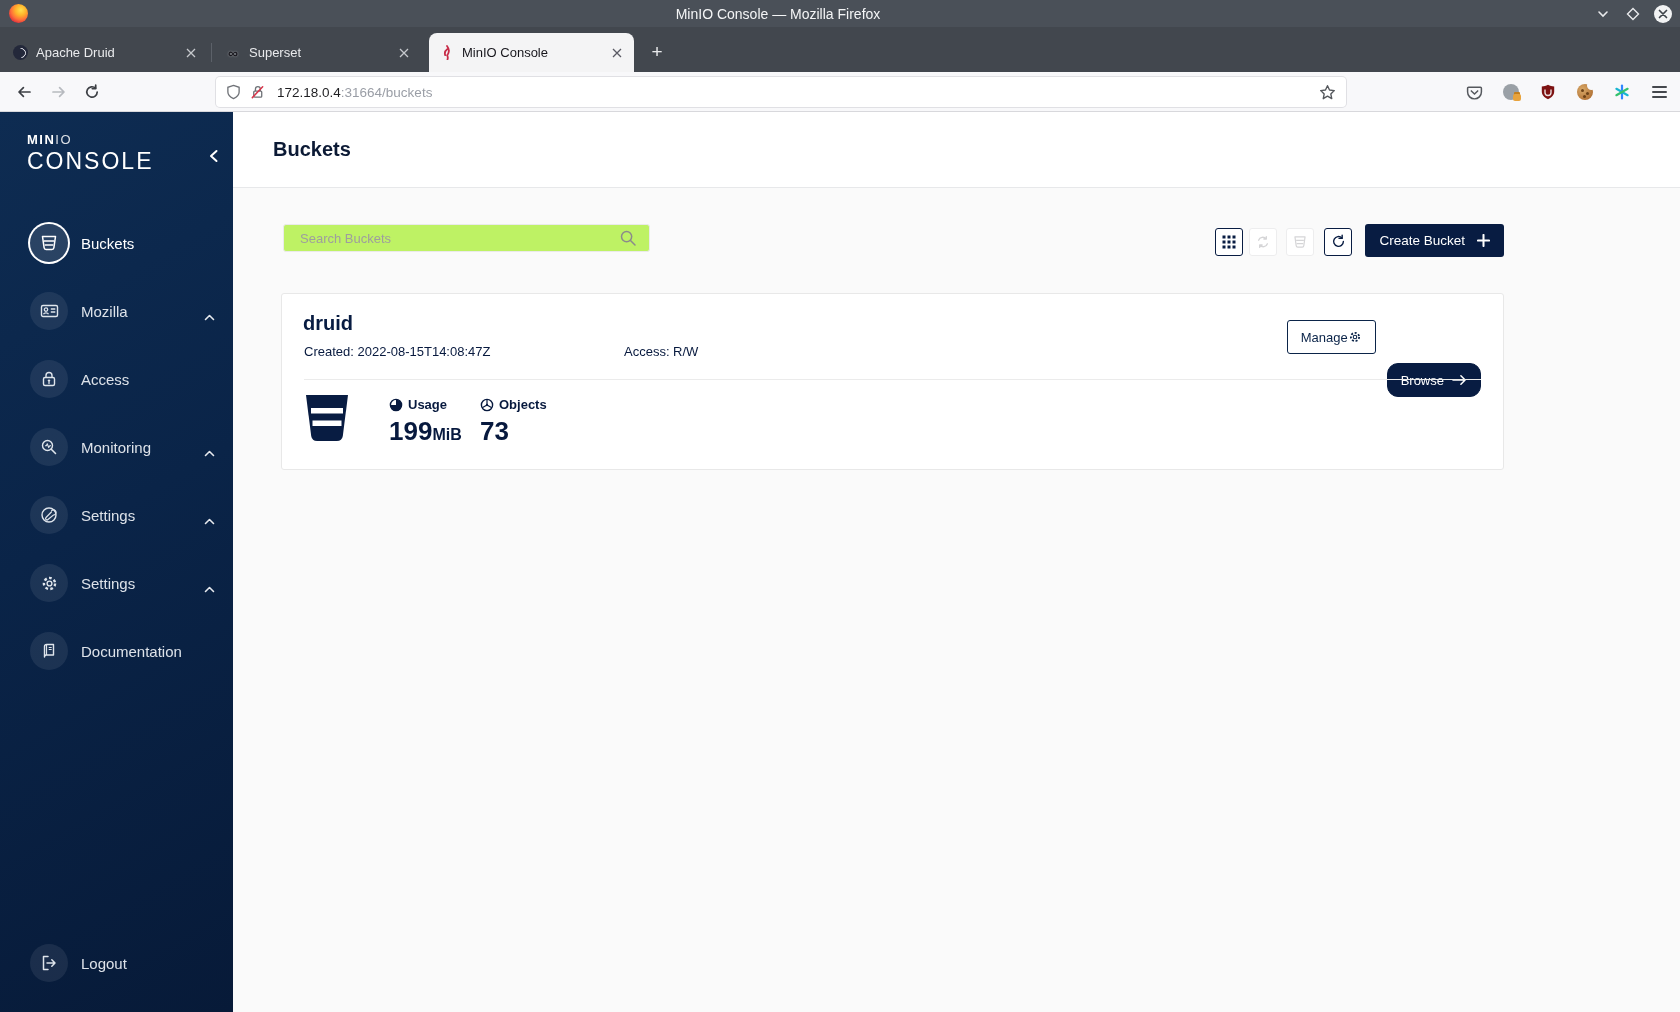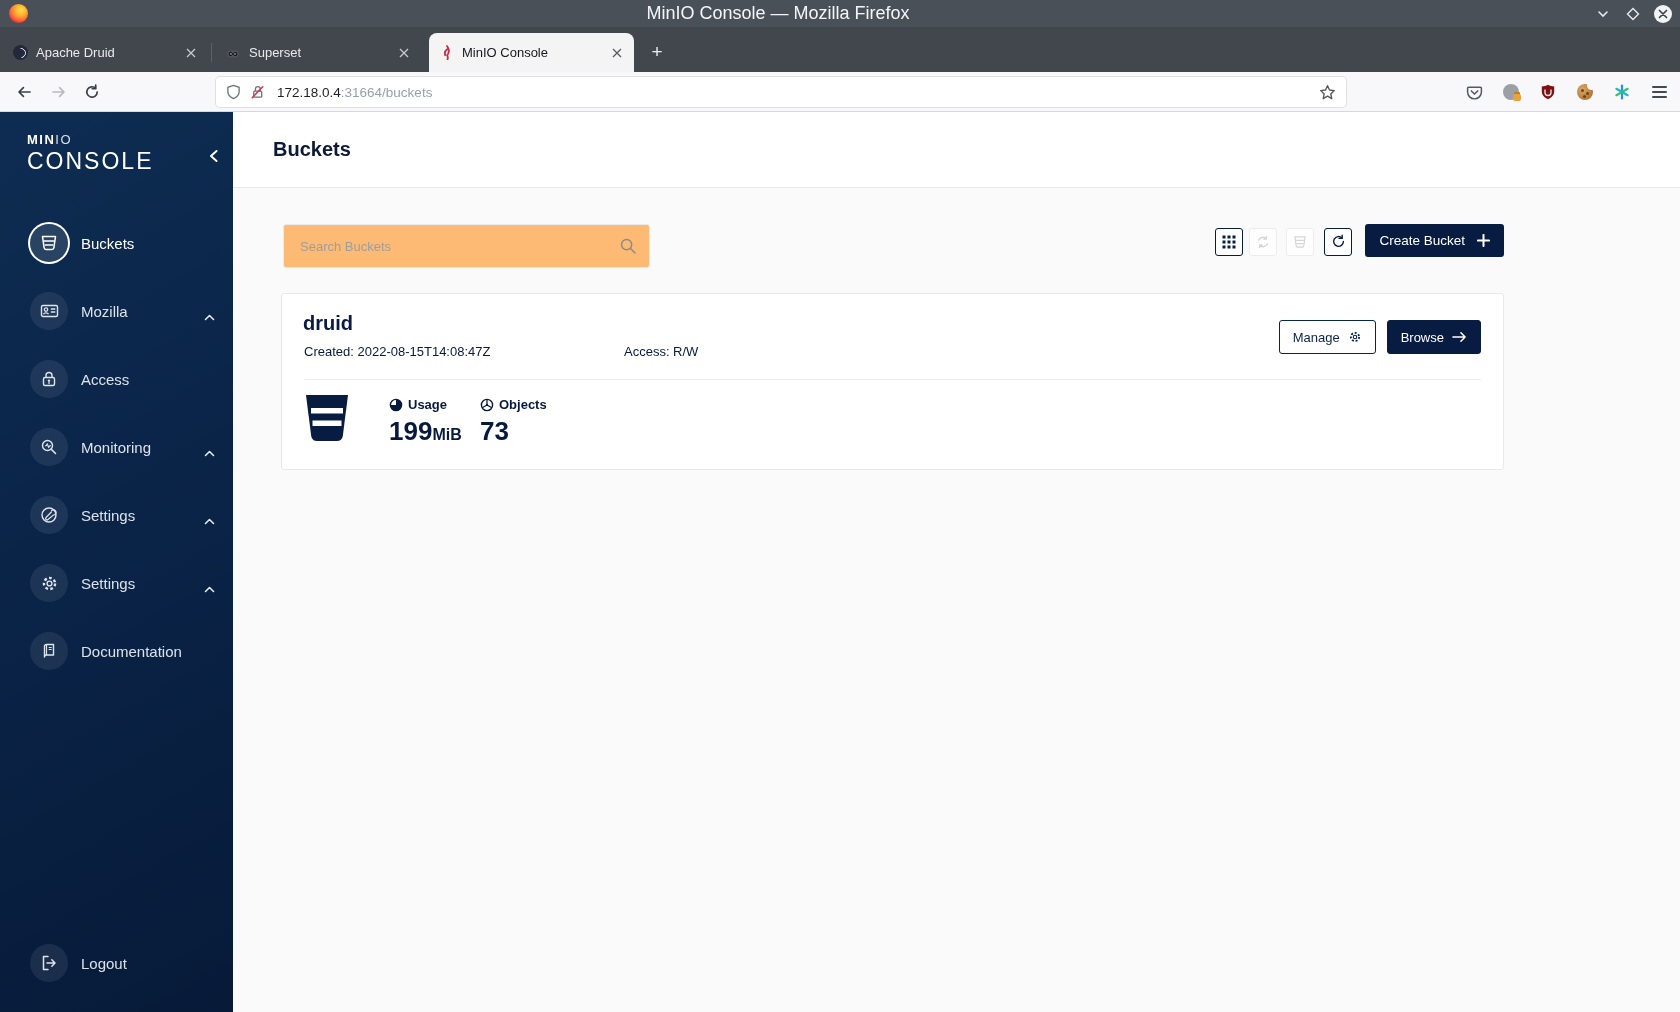--- a/index.html
+++ b/index.html
@@ -4,21 +4,21 @@
 <style>
   * { margin:0; padding:0; box-sizing:border-box; }
   html,body { width:1680px; height:1012px; overflow:hidden; }
   body { font-family:"Liberation Sans","DejaVu Sans",sans-serif; }
   .screen { position:relative; width:1680px; height:1012px; background:#fafafa; overflow:hidden; }
 
   
   .titlebar { height:27px; background:#4a5058; display:flex; align-items:center; position:relative; }
   .fx-logo { position:absolute; left:9px; top:4px; width:19px; height:19px; border-radius:50%;
     background:radial-gradient(circle at 62% 32%, #ffe14d 0%, #ffb32b 30%, #ff7139 55%, #e0303f 78%, #a5123f 100%); }
-  .win-title { position:absolute; left:16px; right:140px; text-align:center; color:#f4f5f6; font-size:18px; }
+  .win-title { position:absolute; left:16px; right:140px; text-align:center; color:#f4f5f6; font-size:14px; }
   .win-controls { position:absolute; right:8px; top:0; height:27px; display:flex; align-items:center; gap:12px; }
   .wc { width:18px; height:18px; display:flex; align-items:center; justify-content:center; cursor:default; }
   .wc.close { background:#f2f3f4; border-radius:50%; }
 
   
   .tabbar { height:45px; background:#42474e; display:flex; align-items:flex-end; padding-left:3px; }
   .tab { width:205px; height:39px; display:flex; align-items:center; padding:0 9px; color:#e9eaec; font-size:13px; position:relative; margin-right:8px; }
   .tab.sep::before { content:""; position:absolute; left:-5px; top:10px; height:19px; width:1px; background:#5c6169; }
   .tab.active { background:#f4f4f5; color:#17161c; border-radius:8px 8px 0 0; }
   .favicon { width:16px; height:16px; flex:0 0 16px; display:flex; align-items:center; justify-content:center; margin-right:8px; }
@@ -68,37 +68,37 @@
   .item.active .ilabel { color:#ffffff; }
   .chev { position:absolute; right:18px; top:20px; }
   .logout-item { position:absolute; top:827px; left:0; width:100%; }
 
   
   .main { position:relative; flex:1; background:#fafafa; }
   .page-header { height:76px; background:#ffffff; border-bottom:1px solid #e7e8ea; display:flex; align-items:center; }
   .page-header h1 { margin-left:40px; font-size:20px; font-weight:700; color:#0c1a35; }
   .page-body { position:relative; height:824px; }
 
-  .search-box { position:absolute; left:50px; top:36px; width:367px; height:44px; background:#fdba74; border:1px solid #eaeaea; border-radius:3px; display:flex; align-items:center; padding:0 12px 0 16px; }
+  .search-box { position:absolute; left:50px; top:36px; width:367px; height:28px; background:#bef264; border:1px solid #eaeaea; border-radius:3px; display:flex; align-items:center; padding:0 12px 0 16px; }
   .search-box input { flex:1; border:none; outline:none; font-size:13px; color:#333; background:transparent; font-family:inherit; }
   .search-box input::placeholder { color:#9e9e9e; }
 
   .actions { position:absolute; top:38px; right:176px; display:flex; align-items:center; }
   .sqbtn { width:28px; height:28px; border-radius:3px; background:#fff; display:flex; align-items:center; justify-content:center; border:1px solid #081c42; cursor:pointer; }
   .sqbtn.disabled { border-color:#ededee; cursor:default; }
   .g1{ margin-right:6px; } .g2{ margin-right:9px; } .g3{ margin-right:10px; } .g4{ margin-right:13px; }
   .create-btn { height:33px; padding:0 14px; background:#081c42; color:#fff; font-size:13.5px; border:none; border-radius:3px; display:flex; align-items:center; gap:12px; cursor:pointer; font-family:inherit; margin-top:-2px; }
 
   .bucket-card { position:absolute; left:48px; top:105px; width:1223px; height:177px; background:#fff; border:1px solid #e8e8e8; border-radius:3px; }
   .bname { position:absolute; left:21px; top:18px; font-size:20px; font-weight:700; color:#081c42; cursor:pointer; }
   .bmeta { position:absolute; left:22px; top:50px; font-size:13px; color:#07193e; }
   .baccess { position:absolute; left:342px; top:50px; font-size:13px; color:#07193e; }
   .card-btns { position:absolute; right:22px; top:26px; display:flex; gap:11px; }
-  .manage-btn { height:34px; padding:0 13px; background:#fff; border:1px solid #0b2449; border-radius:3px; color:#0b2449; font-size:13px; display:flex; align-items:center; gap:8px; cursor:pointer; font-family:inherit; }
-  .browse-btn { height:34px; padding:0 13px; background:#081c42; border:1px solid #081c42; border-radius:3px; color:#fff; font-size:13px; display:flex; align-items:center; gap:8px; cursor:pointer; font-family:inherit; }
+  .manage-btn { height:34px; padding:0 13px; background:#fff; border:1px solid #0b2449; border-radius:3px; color:#0b2449; font-size:13px; display:flex; align-items:center; cursor:pointer; font-family:inherit; }
+  .browse-btn { height:34px; padding:0 13px; background:#081c42; border:1px solid #081c42; border-radius:11px; color:#fff; font-size:13px; display:flex; align-items:center; gap:8px; cursor:pointer; font-family:inherit;margin-top:43px; }
   .card-divider { position:absolute; left:22px; right:22px; top:85px; height:1px; background:#ebebeb; }
   .big-bucket { position:absolute; left:21px; top:99px; }
   .metric { position:absolute; top:103px; }
   .metric.usage { left:107px; } .metric.objects { left:198px; }
   .mlabel { display:flex; align-items:center; gap:5px; font-size:13px; font-weight:700; color:#07193e; }
   .mvalue { margin-top:6px; font-size:26px; font-weight:700; color:#07193e; line-height:1; }
   .munit { font-size:16px; font-weight:600; }
 </style>
 </head>
 <body>

